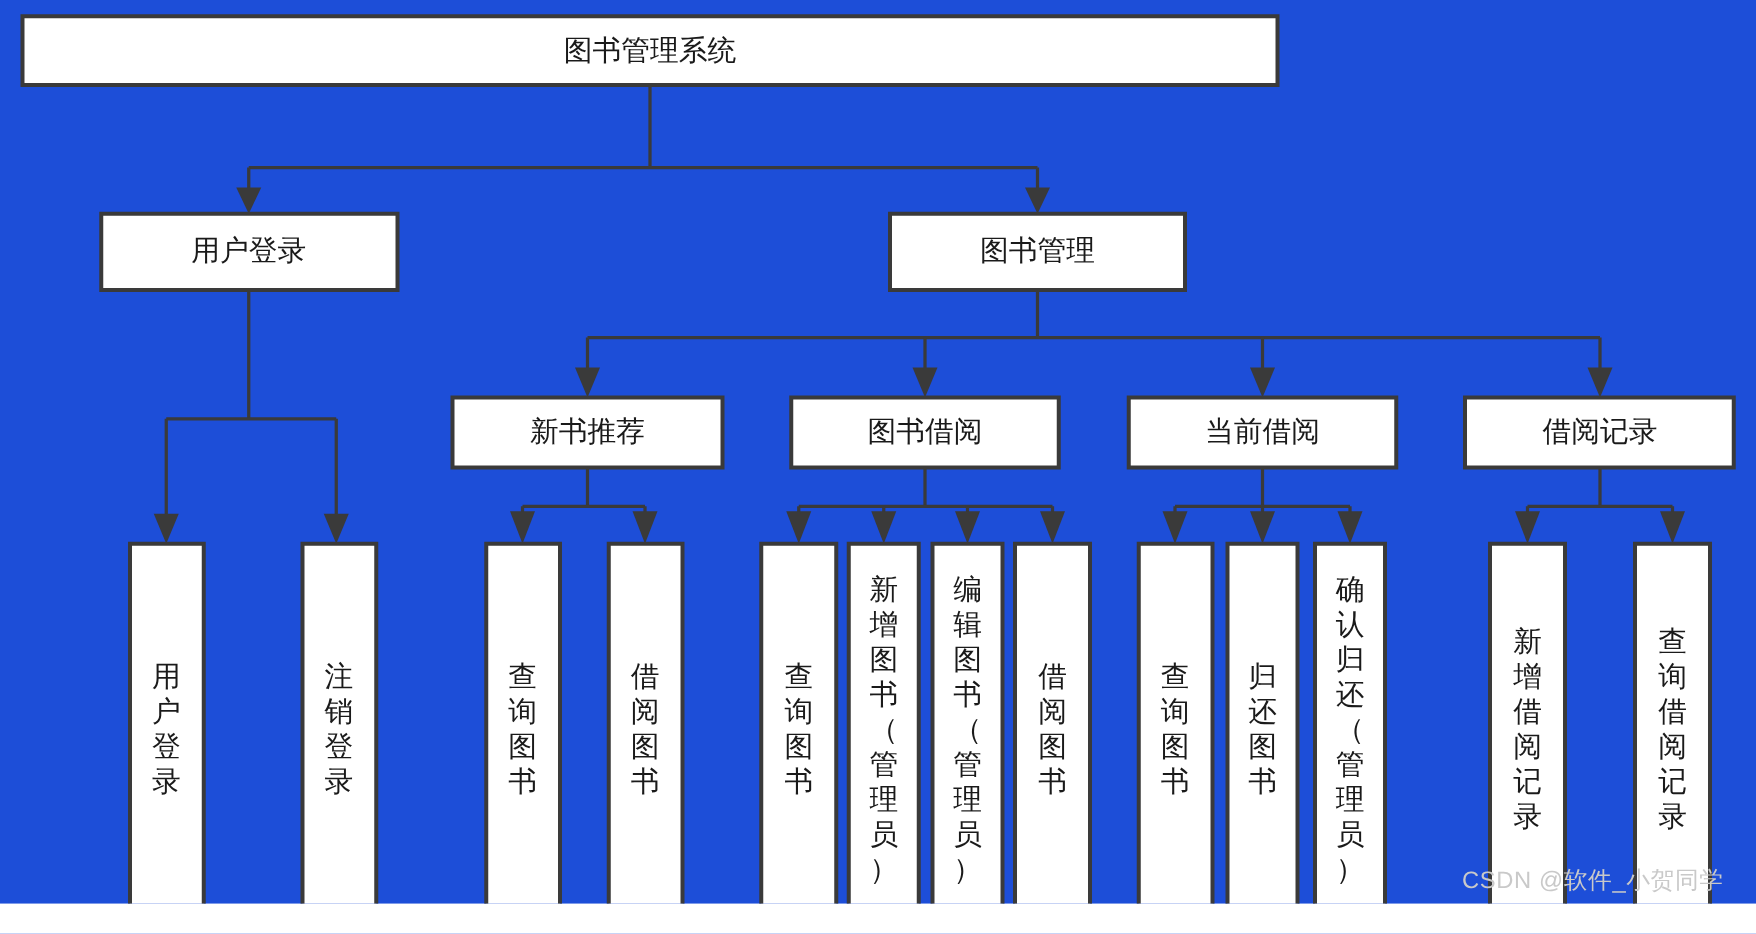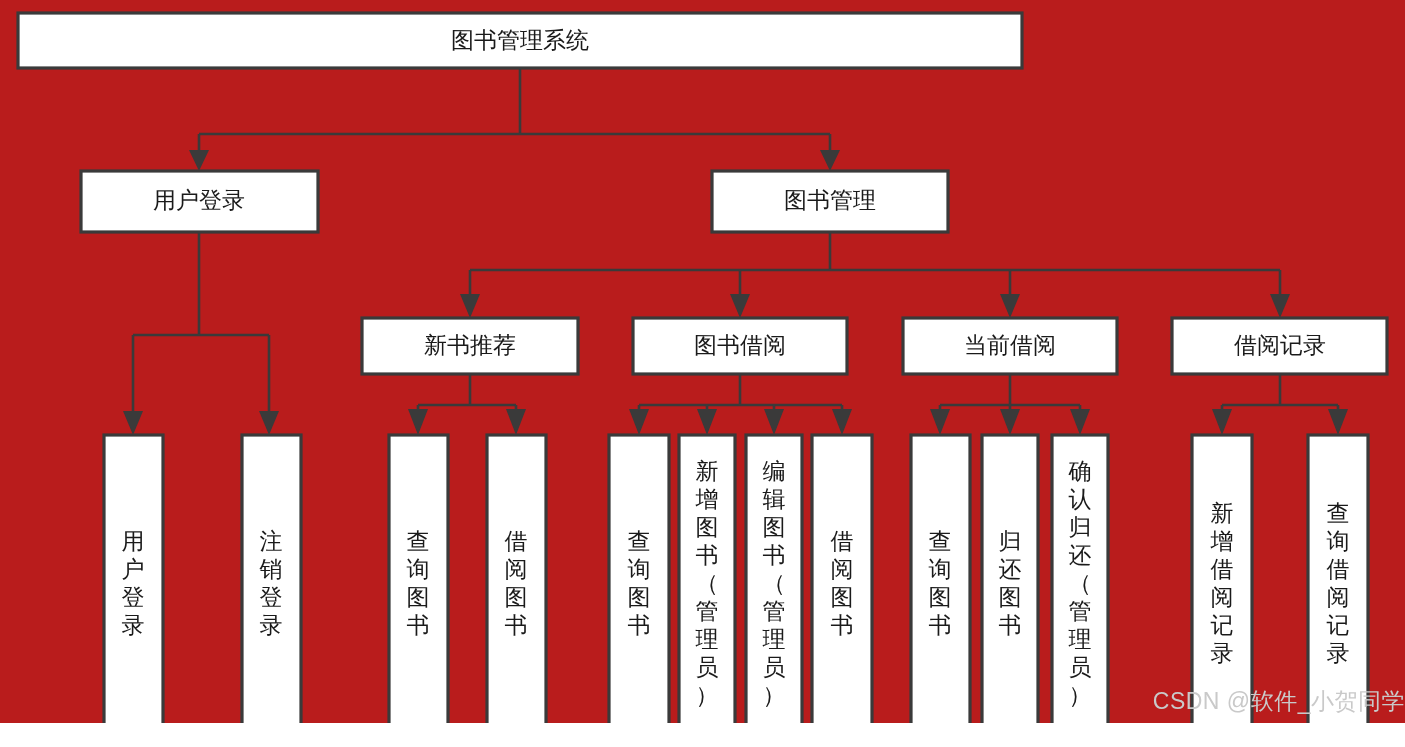--- a/index.html
+++ b/index.html
@@ -7,21 +7,21 @@
     padding: 0;
     background: #ffffff;
   }
   body {
     font-family: "Liberation Sans", "DejaVu Sans", sans-serif;
   }
   #diagram-root {
     position: relative;
     width: 1405px;
     height: 723px;
-    background: #b91c1c;
+    background: #1d4ed8;
     overflow: hidden;
   }
   svg.diagram-canvas {
     position: absolute;
     left: 0;
     top: 0;
     width: 1405px;
     height: 747px;
     display: block;
   }
@@ -48,24 +48,24 @@
     dominant-baseline: middle;
   }
   .node-label-v {
     font-family: "Liberation Sans", "DejaVu Sans", sans-serif;
     font-size: 23px;
     fill: #1a1a1a;
     text-anchor: middle;
   }
   .watermark-text {
     position: absolute;
-    right: 0;
+    right: 26px;
     bottom: 6px;
     font-family: "Liberation Sans", "DejaVu Sans", sans-serif;
-    font-size: 23px;
+    font-size: 19px;
     color: #c9c9c9;
     white-space: nowrap;
     letter-spacing: 0.5px;
     user-select: none;
   }
 </style>
 </head>
 <body>
 
 <div id="diagram-root">

